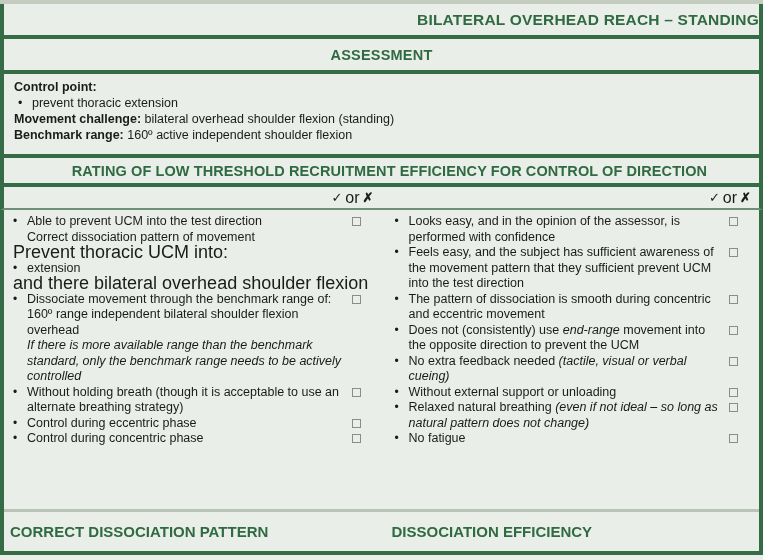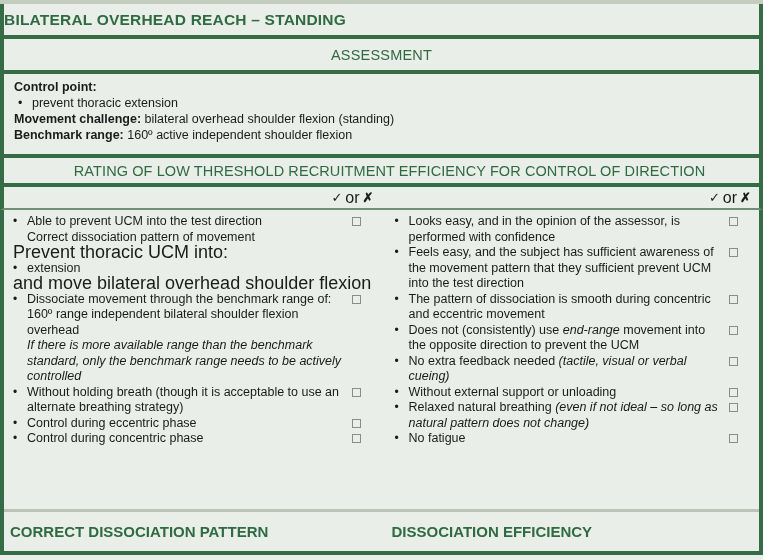--- a/index.html
+++ b/index.html
@@ -30,39 +30,39 @@
     border-top: 4px solid #356b45;
     border-bottom: 4px solid #356b45;
     border-left: 4px solid #356b45;
     border-right: 4px solid #356b45;
     box-sizing: border-box;
   }
   .title-band {
     height: 35px;
     display: flex;
     align-items: center;
-    justify-content: flex-start;
+    justify-content: flex-end;
     border-top: 0;
   }
   .title-text {
     color: #2f6a42;
     font-weight: bold;
     font-size: 15.5px;
     letter-spacing: .2px;
   }
   .assess-band {
     height: 35px;
     display: flex;
     align-items: center;
     justify-content: center;
     border-top: 0;
   }
   .assess-text {
     color: #2f6a42;
-    font-weight: normal;
+    font-weight: bold;
     font-size: 14.5px;
     letter-spacing: .2px;
   }
   .info-block {
     border-left: 4px solid #356b45;
     border-right: 4px solid #356b45;
     box-sizing: border-box;
     padding: 5px 10px 6px 10px;
     background: #e9eee8;
     height: 80px;
@@ -92,21 +92,21 @@
     justify-content: center;
     background: #e9eee8;
     border-top: 4px solid #356b45;
     border-bottom: 4px solid #356b45;
     border-left: 4px solid #356b45;
     border-right: 4px solid #356b45;
     box-sizing: border-box;
   }
   .rating-text {
     color: #2f6a42;
-    font-weight: normal;
+    font-weight: bold;
     font-size: 14.5px;
     letter-spacing: .1px;
     padding-left: 16px;
   }
   .tickrow {
     display: flex;
     height: 23px;
     border-left: 4px solid #356b45;
     border-right: 4px solid #356b45;
     border-bottom: 2px solid #6f8f76;
@@ -278,21 +278,21 @@
           </span>
         </div>
         <div class="plain">Prevent thoracic UCM into:</div>
         <div class="item">
           <span class="bullet">•</span>
           <span class="txt">extension</span>
           <span class="box empty">
             <span class="cbx"></span>
           </span>
         </div>
-        <div class="plain">and move bilateral overhead shoulder flexion</div>
+        <div class="plain">and there bilateral overhead shoulder flexion</div>
         <div class="item">
           <span class="bullet">•</span>
           <span class="txt">Dissociate movement through the benchmark range of: 160º range independent bilateral shoulder flexion overhead</span>
           <span class="box">
             <span class="cbx"></span>
           </span>
         </div>
         <div class="item">
           <span class="bullet none">•</span>
           <span class="txt it">If there is more available range than the benchmark standard, only the benchmark range needs to be actively controlled</span>

